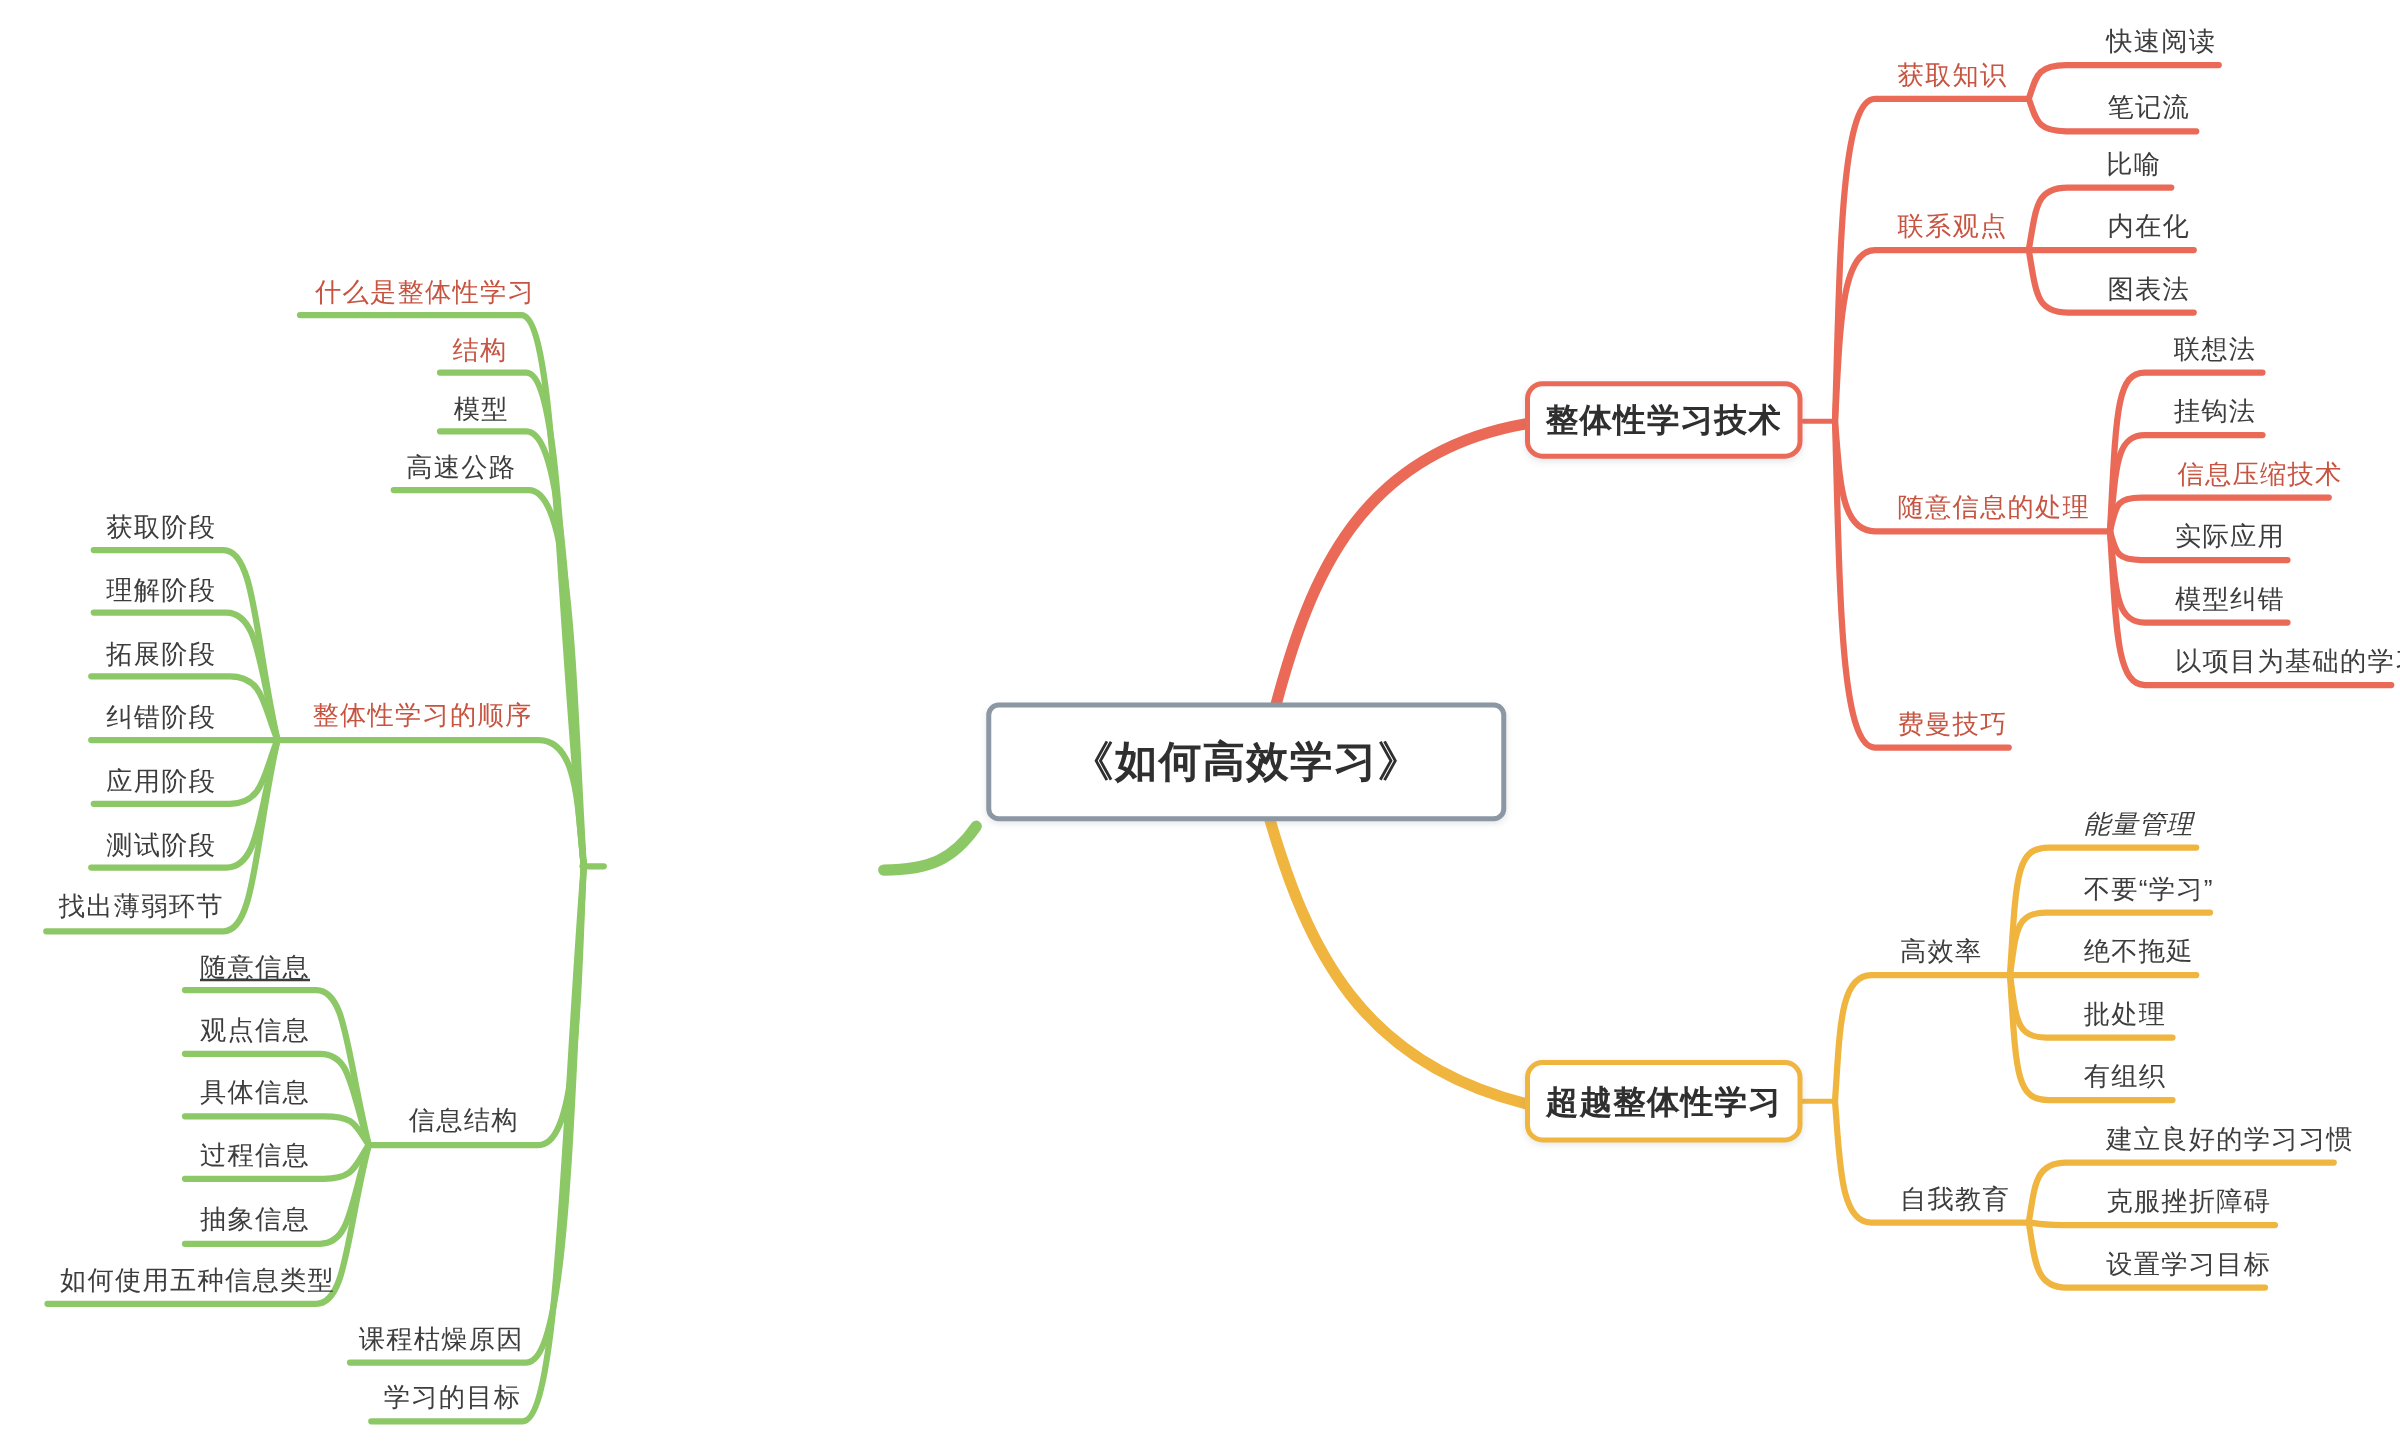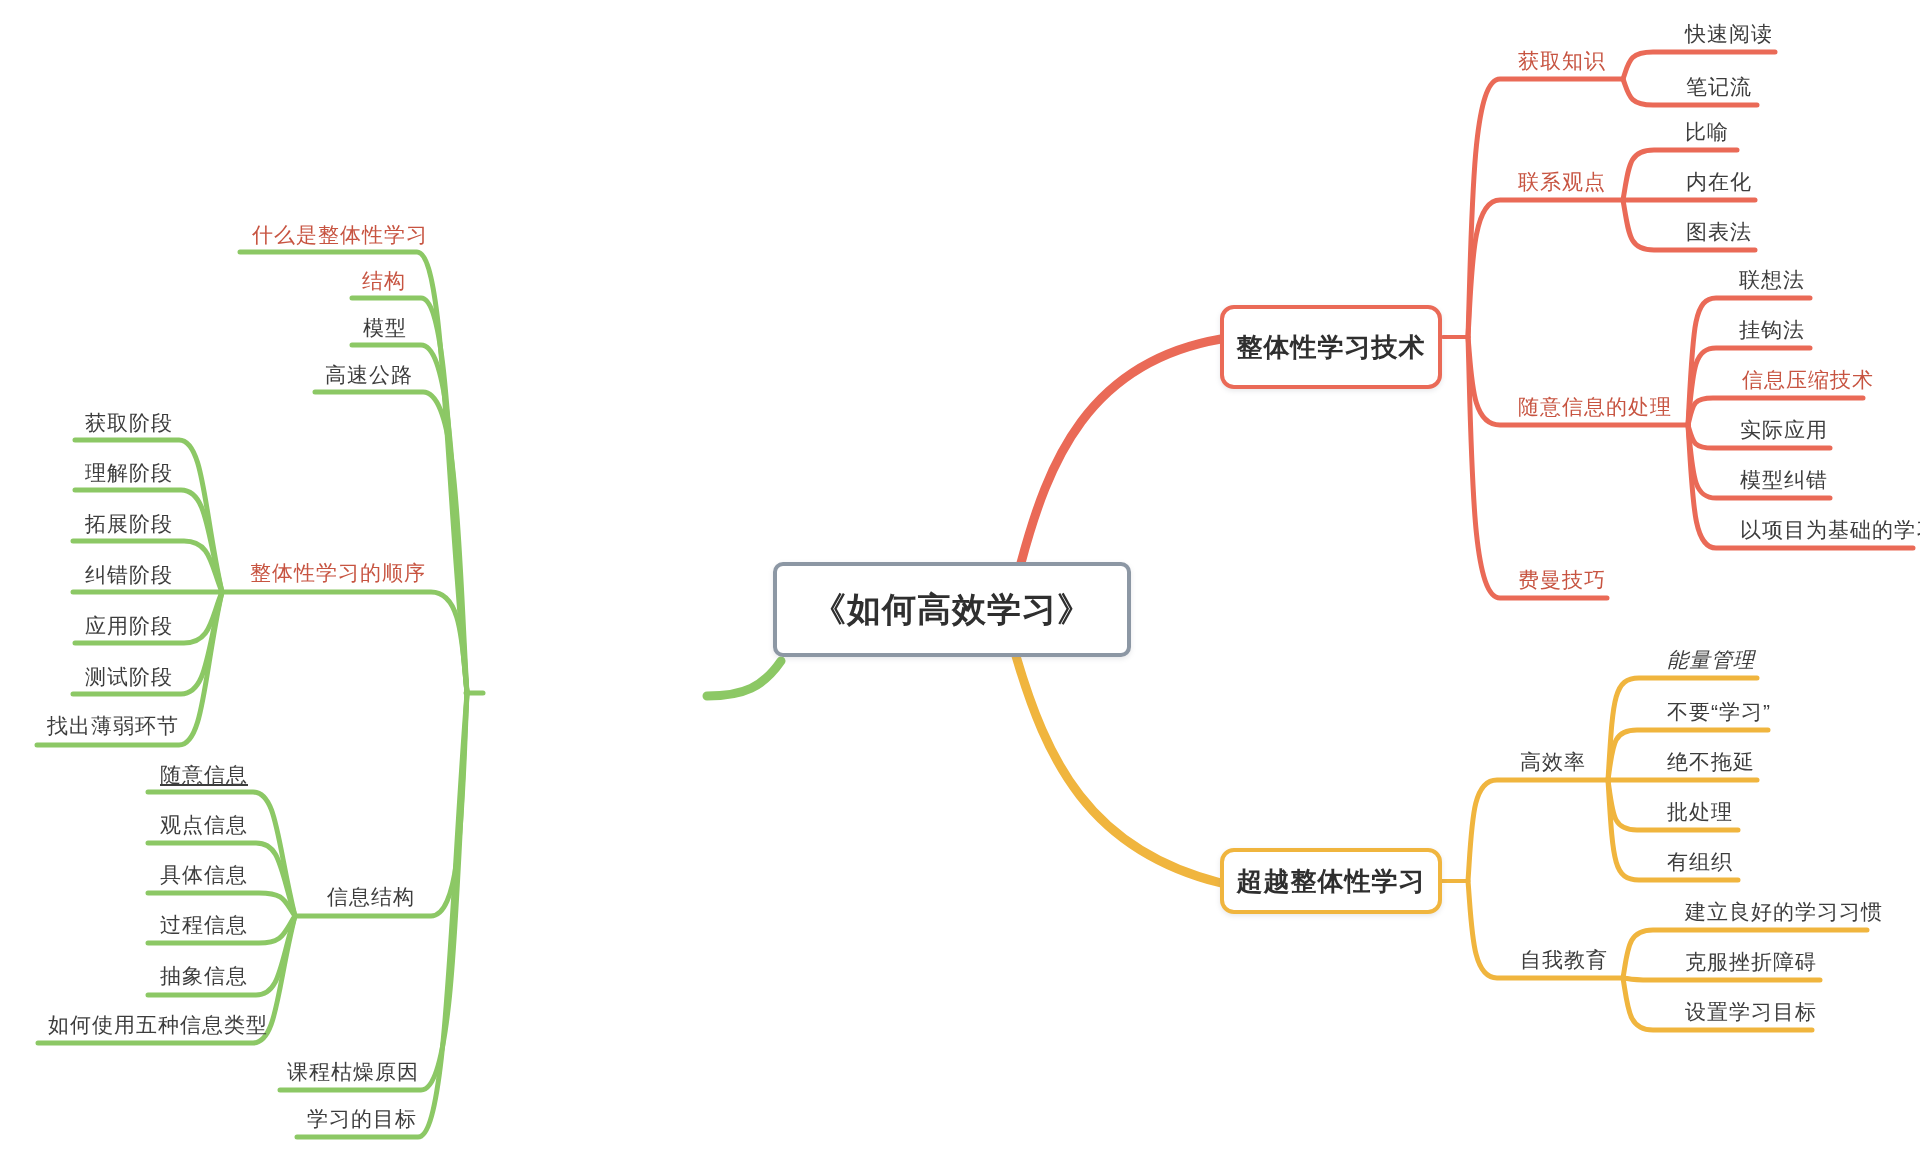--- a/index.html
+++ b/index.html
@@ -89,26 +89,26 @@
       <path d="M 1608,780 C 1613,700 1613,678 1639,678 L 1757,678" fill="none" stroke="#F0B53E" stroke-width="5" stroke-linecap="round" stroke-linejoin="round"></path>
       <path d="M 1608,780 C 1613,744 1613,730 1637,730 L 1768,730" fill="none" stroke="#F0B53E" stroke-width="5" stroke-linecap="round" stroke-linejoin="round"></path>
       <path d="M 1608,780 L 1757,780" fill="none" stroke="#F0B53E" stroke-width="5" stroke-linecap="round" stroke-linejoin="round"></path>
       <path d="M 1608,780 C 1613,816 1613,830 1637,830 L 1738,830" fill="none" stroke="#F0B53E" stroke-width="5" stroke-linecap="round" stroke-linejoin="round"></path>
       <path d="M 1608,780 C 1613,860 1613,880 1639,880 L 1738,880" fill="none" stroke="#F0B53E" stroke-width="5" stroke-linecap="round" stroke-linejoin="round"></path>
       <path d="M 1623,978 C 1628,948 1628,930 1653,930 L 1867,930" fill="none" stroke="#F0B53E" stroke-width="5" stroke-linecap="round" stroke-linejoin="round"></path>
       <path d="M 1623,978 C 1628,978 1628,980 1650,980 L 1820,980" fill="none" stroke="#F0B53E" stroke-width="5" stroke-linecap="round" stroke-linejoin="round"></path>
       <path d="M 1623,978 C 1628,1008 1628,1030 1653,1030 L 1812,1030" fill="none" stroke="#F0B53E" stroke-width="5" stroke-linecap="round" stroke-linejoin="round"></path>
     </svg>
 
-  <div id="center-node" class="node-box" style="left: 773px; top: 562px; width: 358px; height: 95px; border-color: rgb(140, 151, 164); text-align: right;">
+  <div id="center-node" class="node-box" style="left: 789px; top: 562px; width: 416px; height: 95px; border-color: rgb(140, 151, 164); text-align: right;">
     <span>《如何高效学习》</span>
   </div>
 
 
-  <div id="branch-1" class="node-box branch-node" style="left: 1220px; top: 305px; width: 222px; height: 84px; border-color: rgb(234, 106, 87);">
+  <div id="branch-1" class="node-box branch-node" style="left: 1220px; top: 305px; width: 222px; height: 62px; border-color: rgb(234, 106, 87);">
     <span>整体性学习技术</span>
   </div>
 
   <div id="branch-2" class="node-box branch-node" style="left: 1220px; top: 848px; width: 222px; height: 66px; border-color: rgb(240, 181, 62);">
     <span>超越整体性学习</span>
   </div>
 <div class="lbl" style="left: 252px; top: 222px; color: rgb(199, 84, 65);">什么是整体性学习</div>
     <div class="lbl" style="left: 362px; top: 268px; color: rgb(199, 84, 65);">结构</div>
     <div class="lbl" style="left: 363px; top: 315px; color: rgb(61, 61, 61);">模型</div>
     <div class="lbl" style="left: 325px; top: 362px; color: rgb(61, 61, 61);">高速公路</div>

